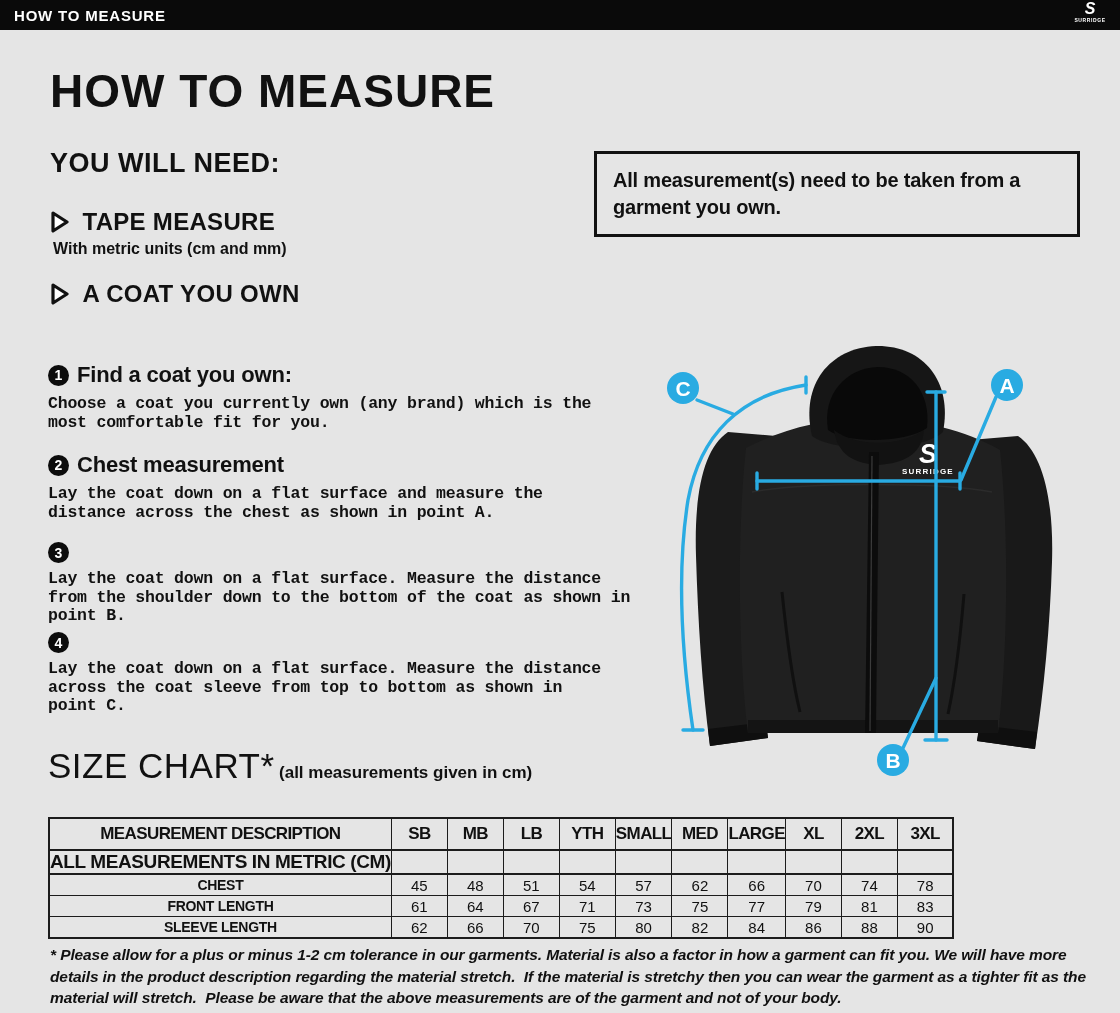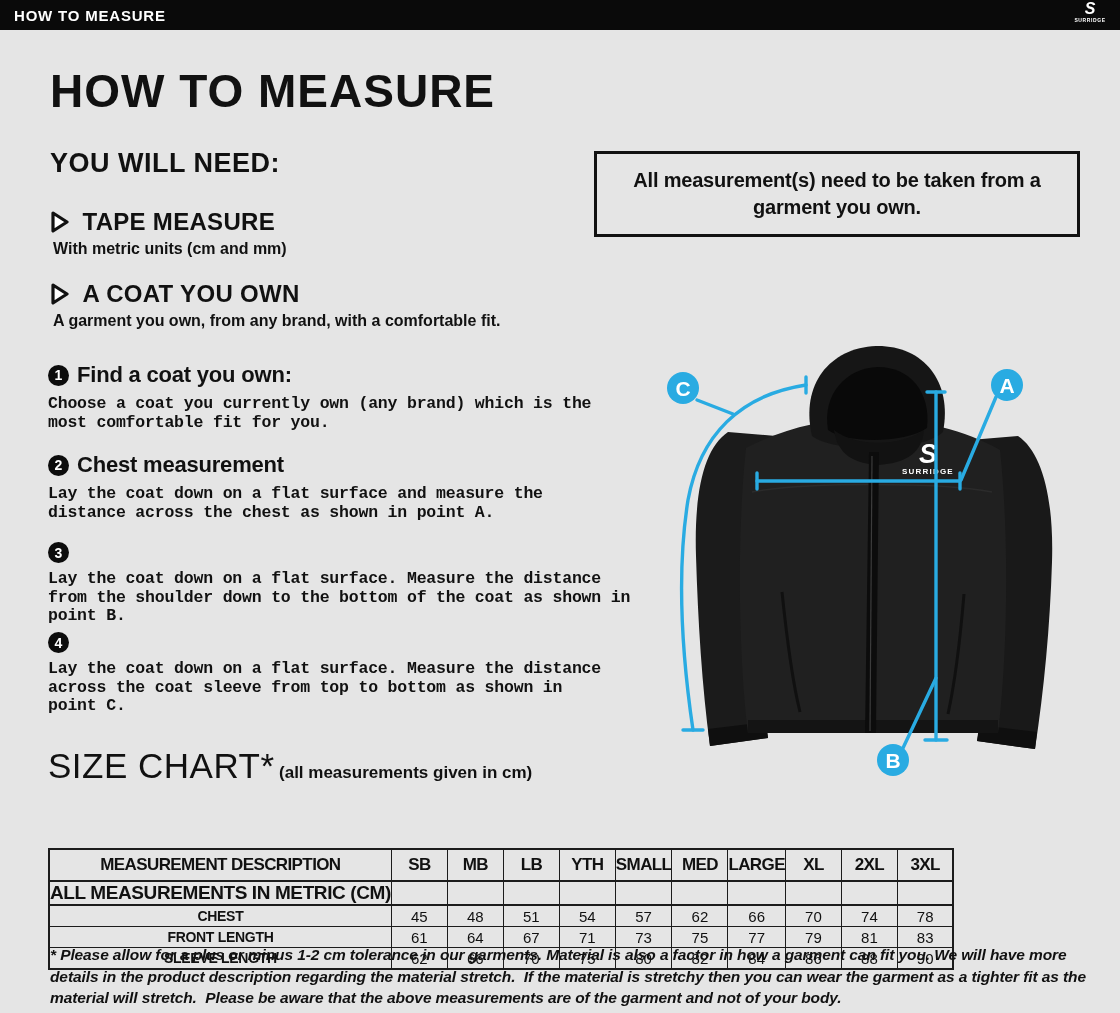--- a/index.html
+++ b/index.html
@@ -76,24 +76,23 @@
 
   <div class="abs" style="left:50px;top:280px;">
     <div>
       <span class="tri-icon">
         <svg width="20" height="22" viewBox="0 0 20 22">
             <polygon points="3,2 17,11 3,20" fill="#fff" stroke="#111" stroke-width="3.2" stroke-linejoin="round"></polygon>
           </svg>
       </span>
       <span class="need-item-label">A COAT YOU OWN</span>
     </div>
-    <div class="need-item-desc" style="margin:3px 0 0 3px;">A garment you own, from any brand, with a comfortable fit.</div>
-  </div>
-
-  <div class="abs notice-box" style="left:594px;top:151px;text-align:center;">
+  </div>
+
+  <div class="abs notice-box" style="left:594px;top:151px;">
     <span class="notice-text">All measurement(s) need to be taken from a garment you own.</span>
   </div>
 
   <div class="abs" style="left:48px;top:362px;">
     <div class="step-head">
       <span class="step-num">1</span>
       <span class="step-title">Find a coat you own:</span>
     </div>
     <p class="step-desc" style="width:545px;">Choose a coat you currently own (any brand) which is the most comfortable fit for you.</p>
   </div>
@@ -181,21 +180,21 @@
       <circle cx="43" cy="48" r="16" fill="#29abe2"></circle>
       <text x="43" y="55.5" fill="#ffffff">C</text>
     </g>
   </svg>
 
   <div class="abs" style="left:48px;top:746px;">
     <span class="chart-heading">SIZE CHART*</span>
     <span class="chart-subheading">(all measurements given in cm)</span>
   </div>
 
-  <table class="size-table abs" style="left:48px;top:848px;">
+  <table class="size-table abs" style="left:48px;top:817px;">
     <colgroup>
         <col class="desc-colgroup">
         <col class="size-col">
         <col class="size-col">
         <col class="size-col">
         <col class="size-col">
         <col class="size-col">
         <col class="size-col">
         <col class="size-col">
         <col class="size-col">

